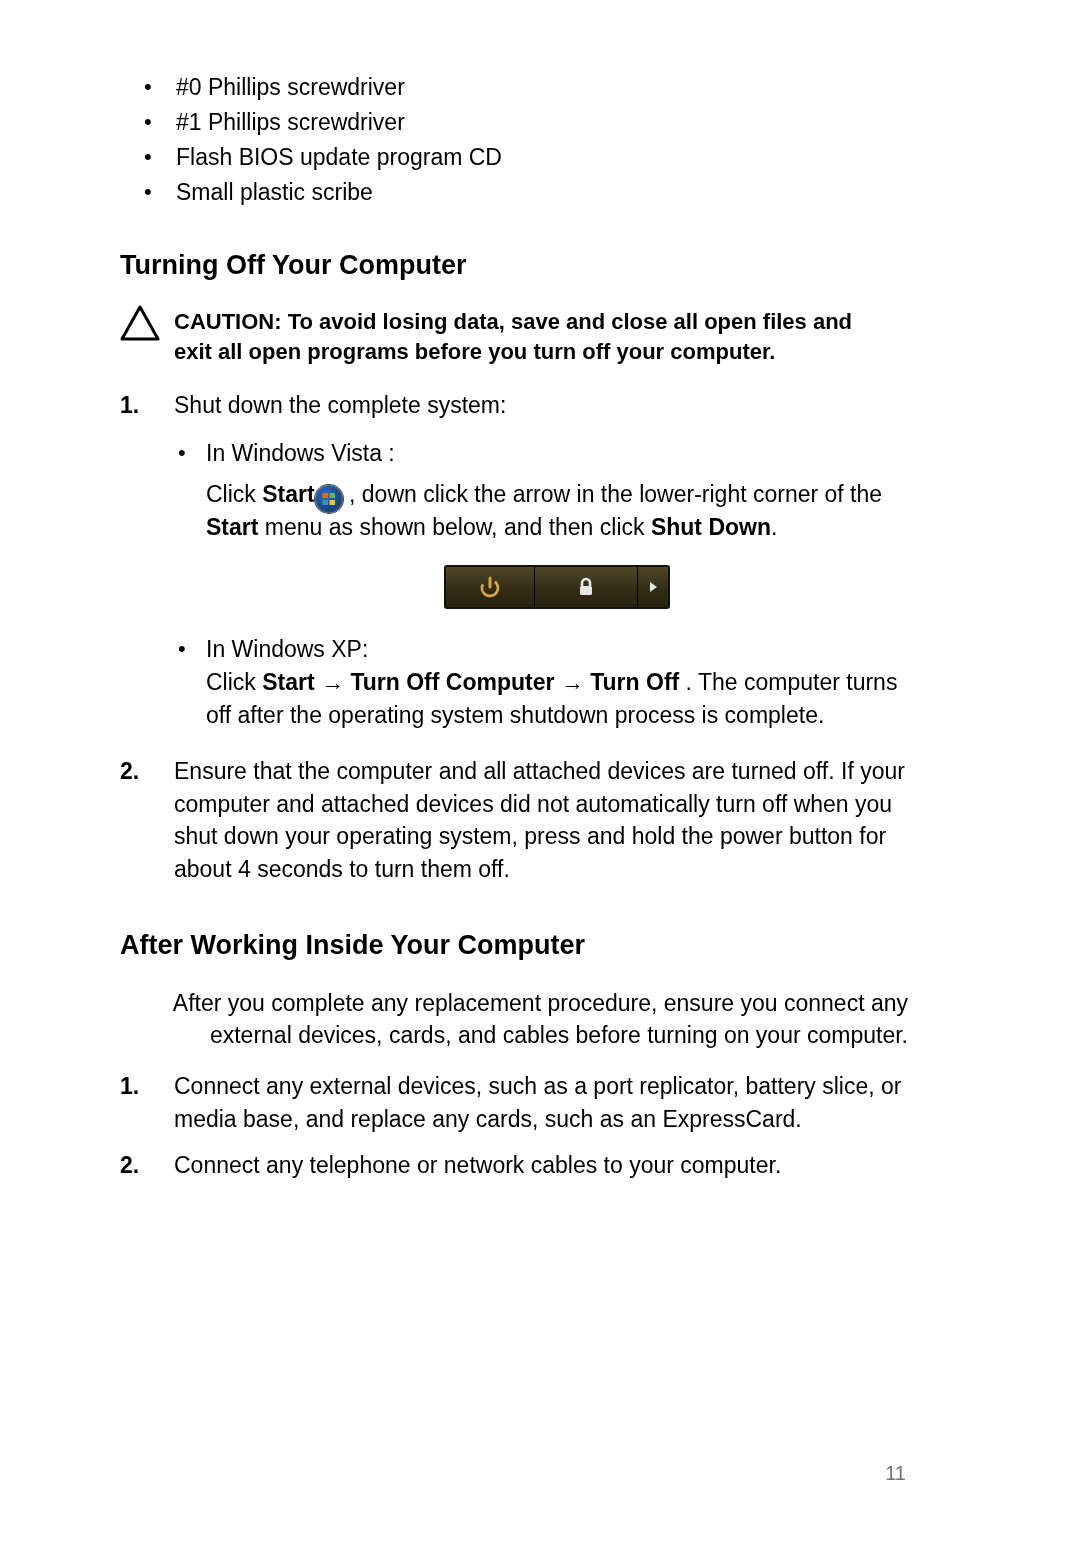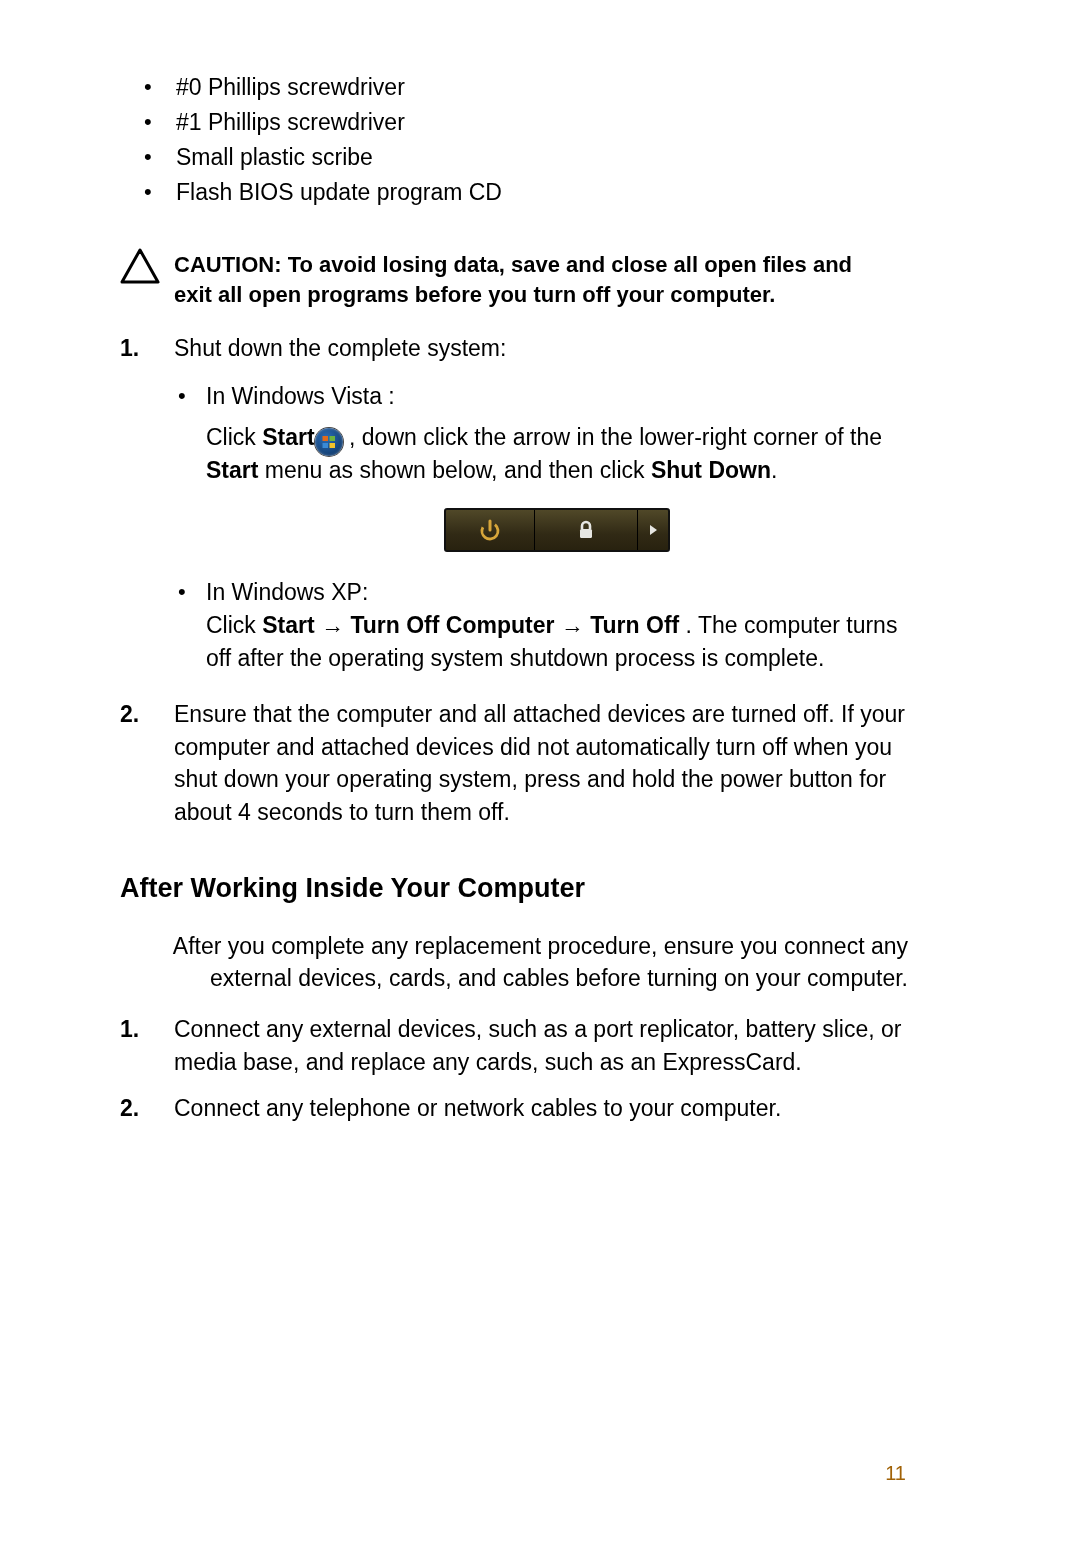--- a/index.html
+++ b/index.html
@@ -133,21 +133,21 @@
     font-size: 23px;
     line-height: 1.42;
     margin: 24px 0 18px 0;
     text-align: right;
   }
   .pagenum {
     position: absolute;
     right: 82px;
     bottom: 60px;
     font-size: 20px;
-    color: #a16207;
+    color: #737373;
   }
   .winlogo {
     display: inline-flex;
     width: 28px; height: 28px;
     border-radius: 50%;
     background: radial-gradient(circle at 40% 35%, #2a6db8, #0a2d57);
     position: relative;
     top: 5px;
     align-items: center;
     justify-content: center;
@@ -156,24 +156,25 @@
   .winlogo svg { width: 16px; height: 16px; }
 </style>
 </head>
 <body>
 
 <div class="page">
 
   <ul class="tools">
     <li>#0 Phillips screwdriver</li>
     <li>#1 Phillips screwdriver</li>
+    <li>Flash BIOS update program CD</li>
     <li>Small plastic scribe</li>
-    <li>Flash BIOS update program CD</li>
   </ul>
 
+  <h2 class="section">Turning Off Your Computer</h2>
 
   <div class="caution-row">
     <svg class="caution-icon" viewBox="0 0 40 36">
       <polygon points="20,2 38,34 2,34" fill="none" stroke="#000" stroke-width="3" stroke-linejoin="round"></polygon>
     </svg>
     <div class="caution-text">
       <span class="lead">CAUTION: </span><span>To avoid losing data, save and close all open files and exit all open programs before you turn off your computer.</span>
     </div>
   </div>
 

